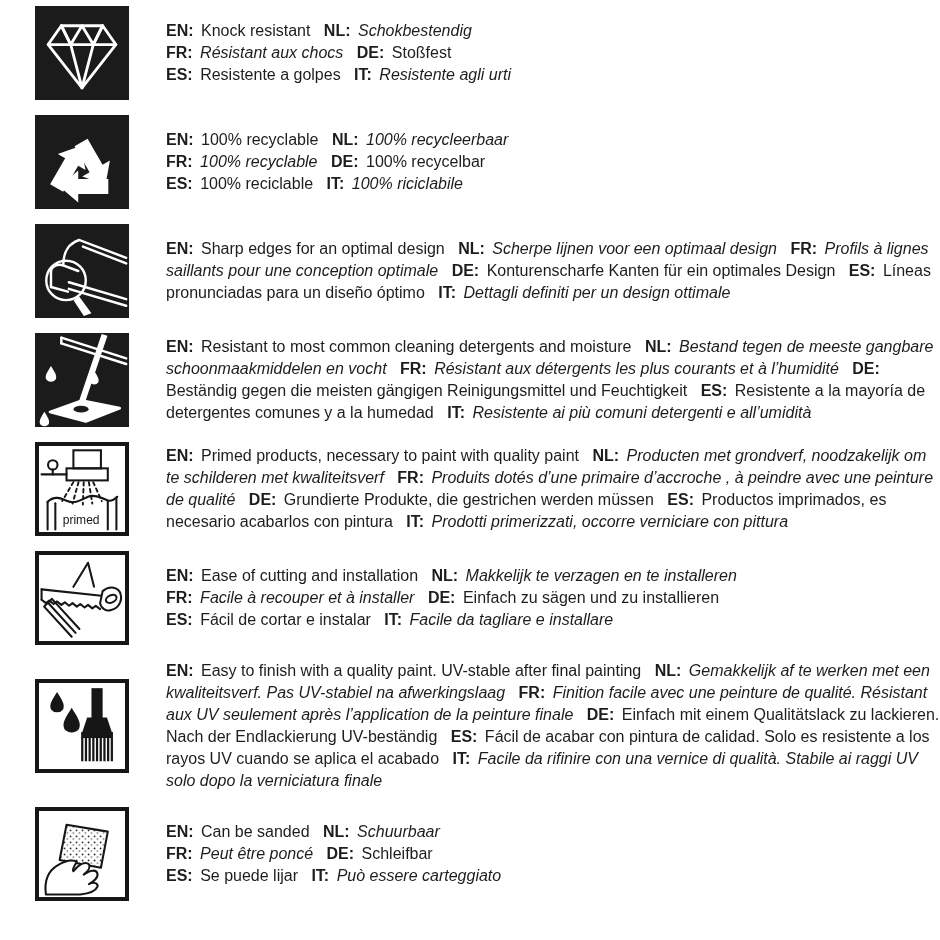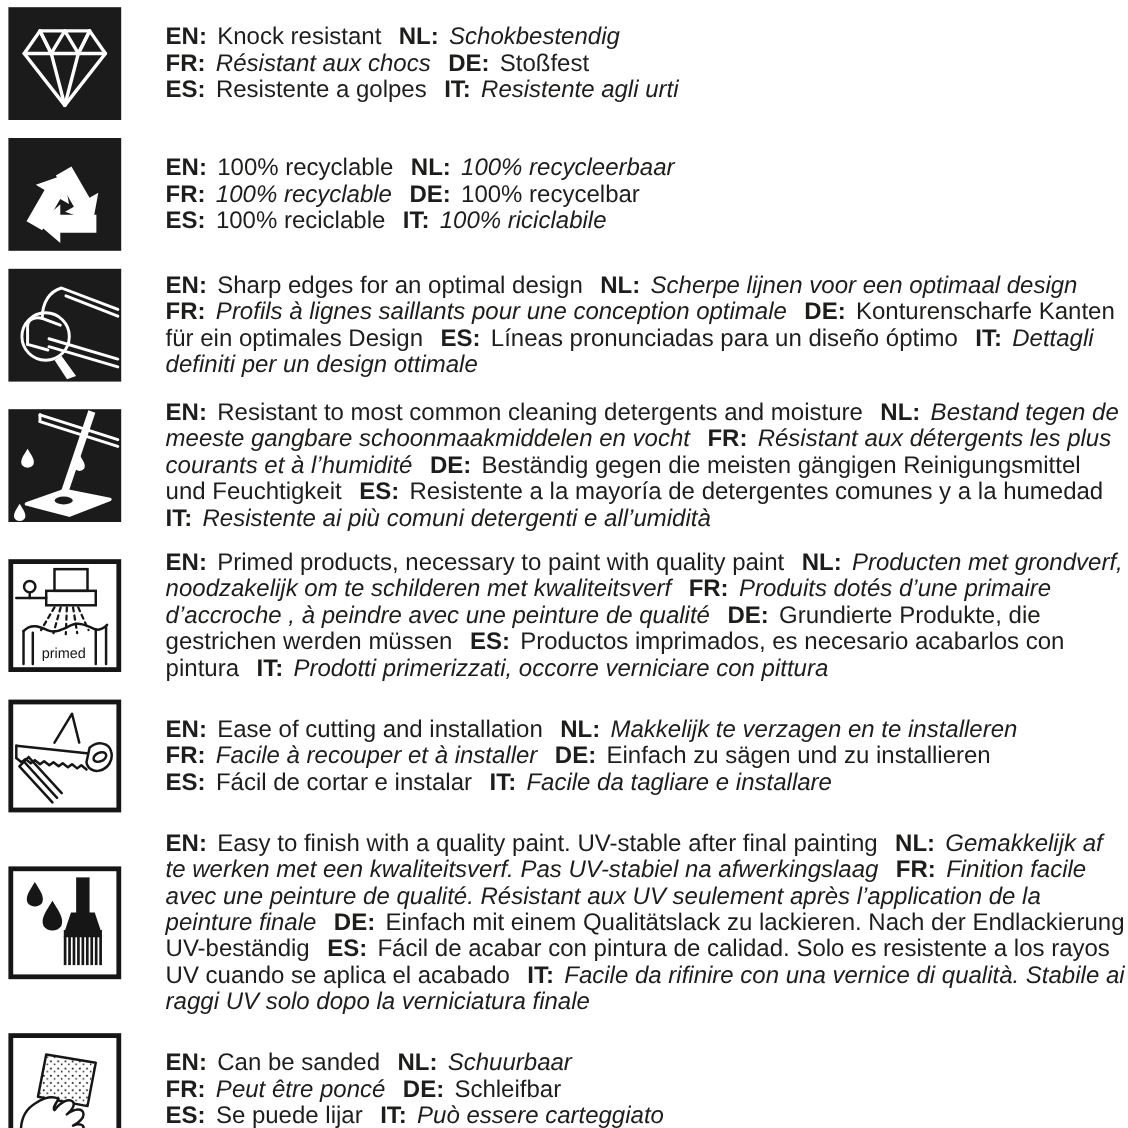--- a/index.html
+++ b/index.html
@@ -2,25 +2,25 @@
 <html><head>
 <meta charset="utf-8">
 <style>
   html,body{margin:0;padding:0;}
   body{
     width:940px;height:940px;overflow:hidden;background:#fff;
     font-family:"Liberation Sans",sans-serif;color:#1d1d1b;
   }
   .page{padding:6px 0 0 7px;}
   .row{display:flex;align-items:center;margin:0 0 15px 0;}
-  .icon-box{flex:0 0 94px;width:94px;height:94px;box-sizing:border-box;}
+  .icon-box{flex:0 0 94px;width:94px;height:94px;box-sizing:border-box;margin-left:28px;}
   .icon-box.dark{background:#1b1b1b;}
   .icon-box.light{background:#fff;border:4px solid #161616;}
   .icon-box svg{width:100%;height:100%;display:block;}
-  .text{margin:0 0 0 37px;width:800px;font-size:20px;line-height:22px;}
+  .text{margin:0 0 0 37px;width:800px;font-size:16px;line-height:22px;}
   .seg{margin-right:9px;white-space:normal;}
   .seg b{font-weight:bold;margin-right:3px;}
   .seg.it .val{font-style:italic;}
 </style>
 </head>
 <body>
 
 <div class="page">
   <div id="feature-list">
   <div class="row">

